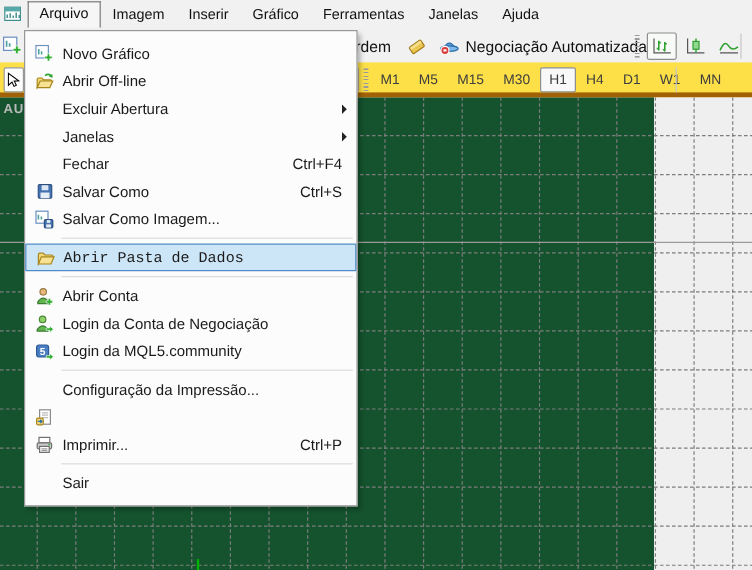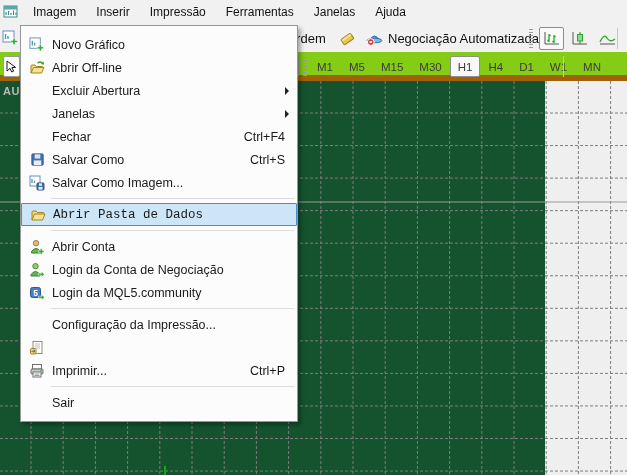--- a/index.html
+++ b/index.html
@@ -8,22 +8,22 @@
 
   
   .menubar { position:absolute; left:0; top:0; width:627px; height:24px;
     background:#f1f1f1; display:flex; align-items:center; padding-left:1px; z-index:5;}
   .app-icon { width:18px; height:18px; margin:0 3px 0 1px; display:flex; align-items:center; justify-content:center;}
   .mb-item { font-size:12px; color:#111; padding:3px 10px 4px 10px; }
   .mb-item.open { background:#f6f6f6; border:1px solid #7c7c7c; border-bottom:none; padding:2px 9px 5px 9px; }
 
   
   .toolbar1 { position:absolute; left:0; top:24px; width:627px; height:28px; background:#f1f1f1; }
-  .toolbar2 { position:absolute; left:0; top:52px; width:627px; height:29px; background:#84cc16;
-    border-bottom:6px solid #a16207; }
+  .toolbar2 { position:absolute; left:0; top:52px; width:627px; height:29px; background:#fde047;
+    border-bottom:4px solid #a16207; }
   .tb-label { font-size:13px; color:#111; }
   .order-label { position:absolute; left:286px; top:7px; }
   .ticket-icon { position:absolute; left:339px; top:6px; }
   .ea-button { position:absolute; left:362px; top:3px; height:22px; display:flex; align-items:center; gap:5px; padding:0 4px; }
   .grip { width:4px; background:repeating-linear-gradient(to bottom,#9a9a9a 0 1px,transparent 1px 3px); }
   .grip1 { position:absolute; left:529px; top:5px; height:19px; }
   .grip2 { position:absolute; left:303px; top:5px; height:19px; }
   .vsep { width:1px; background:#c6c6c6; position:absolute; }
   .charttype-group { position:absolute; left:539px; top:3px; display:flex; gap:3px; }
   .ct-btn { width:25px; height:23px; display:flex; align-items:center; justify-content:center;
@@ -104,23 +104,24 @@
 </div>
 
 <div class="menubar">
   <span class="app-icon">
     <svg width="16" height="16" viewBox="0 0 16 16">
       <rect x="1" y="2" width="13" height="11" fill="#fff" stroke="#3f8d8d"></rect>
       <rect x="1" y="2" width="13" height="3.5" fill="#57a8a8"></rect>
       <path d="M3 11 V8 M5.5 11 V7 M8 11 V9 M10.5 11 V6.5 M13 11 V8.5" stroke="#3f8d8d" stroke-width="1.2" fill="none"></path>
     </svg>
   </span>
+  <span class="mb-item open">Arquivo</span>
   <span class="mb-item">Imagem</span>
   <span class="mb-item">Inserir</span>
-  <span class="mb-item">Impressão</span>
+  <span class="mb-item">Gráfico</span>
   <span class="mb-item">Ferramentas</span>
   <span class="mb-item">Janelas</span>
   <span class="mb-item">Ajuda</span>
 </div>
 
 <div class="toolbar1">
   <span class="partial-icon-r1">
     <svg width="17" height="17" viewBox="0 0 17 17">
       <rect x="1" y="1" width="11" height="11" fill="#fff" stroke="#6a8ebf"></rect>
       <path d="M3.5 9 V4 M6 9 V6" stroke="#4f9f9f" stroke-width="1.4" fill="none"></path>

